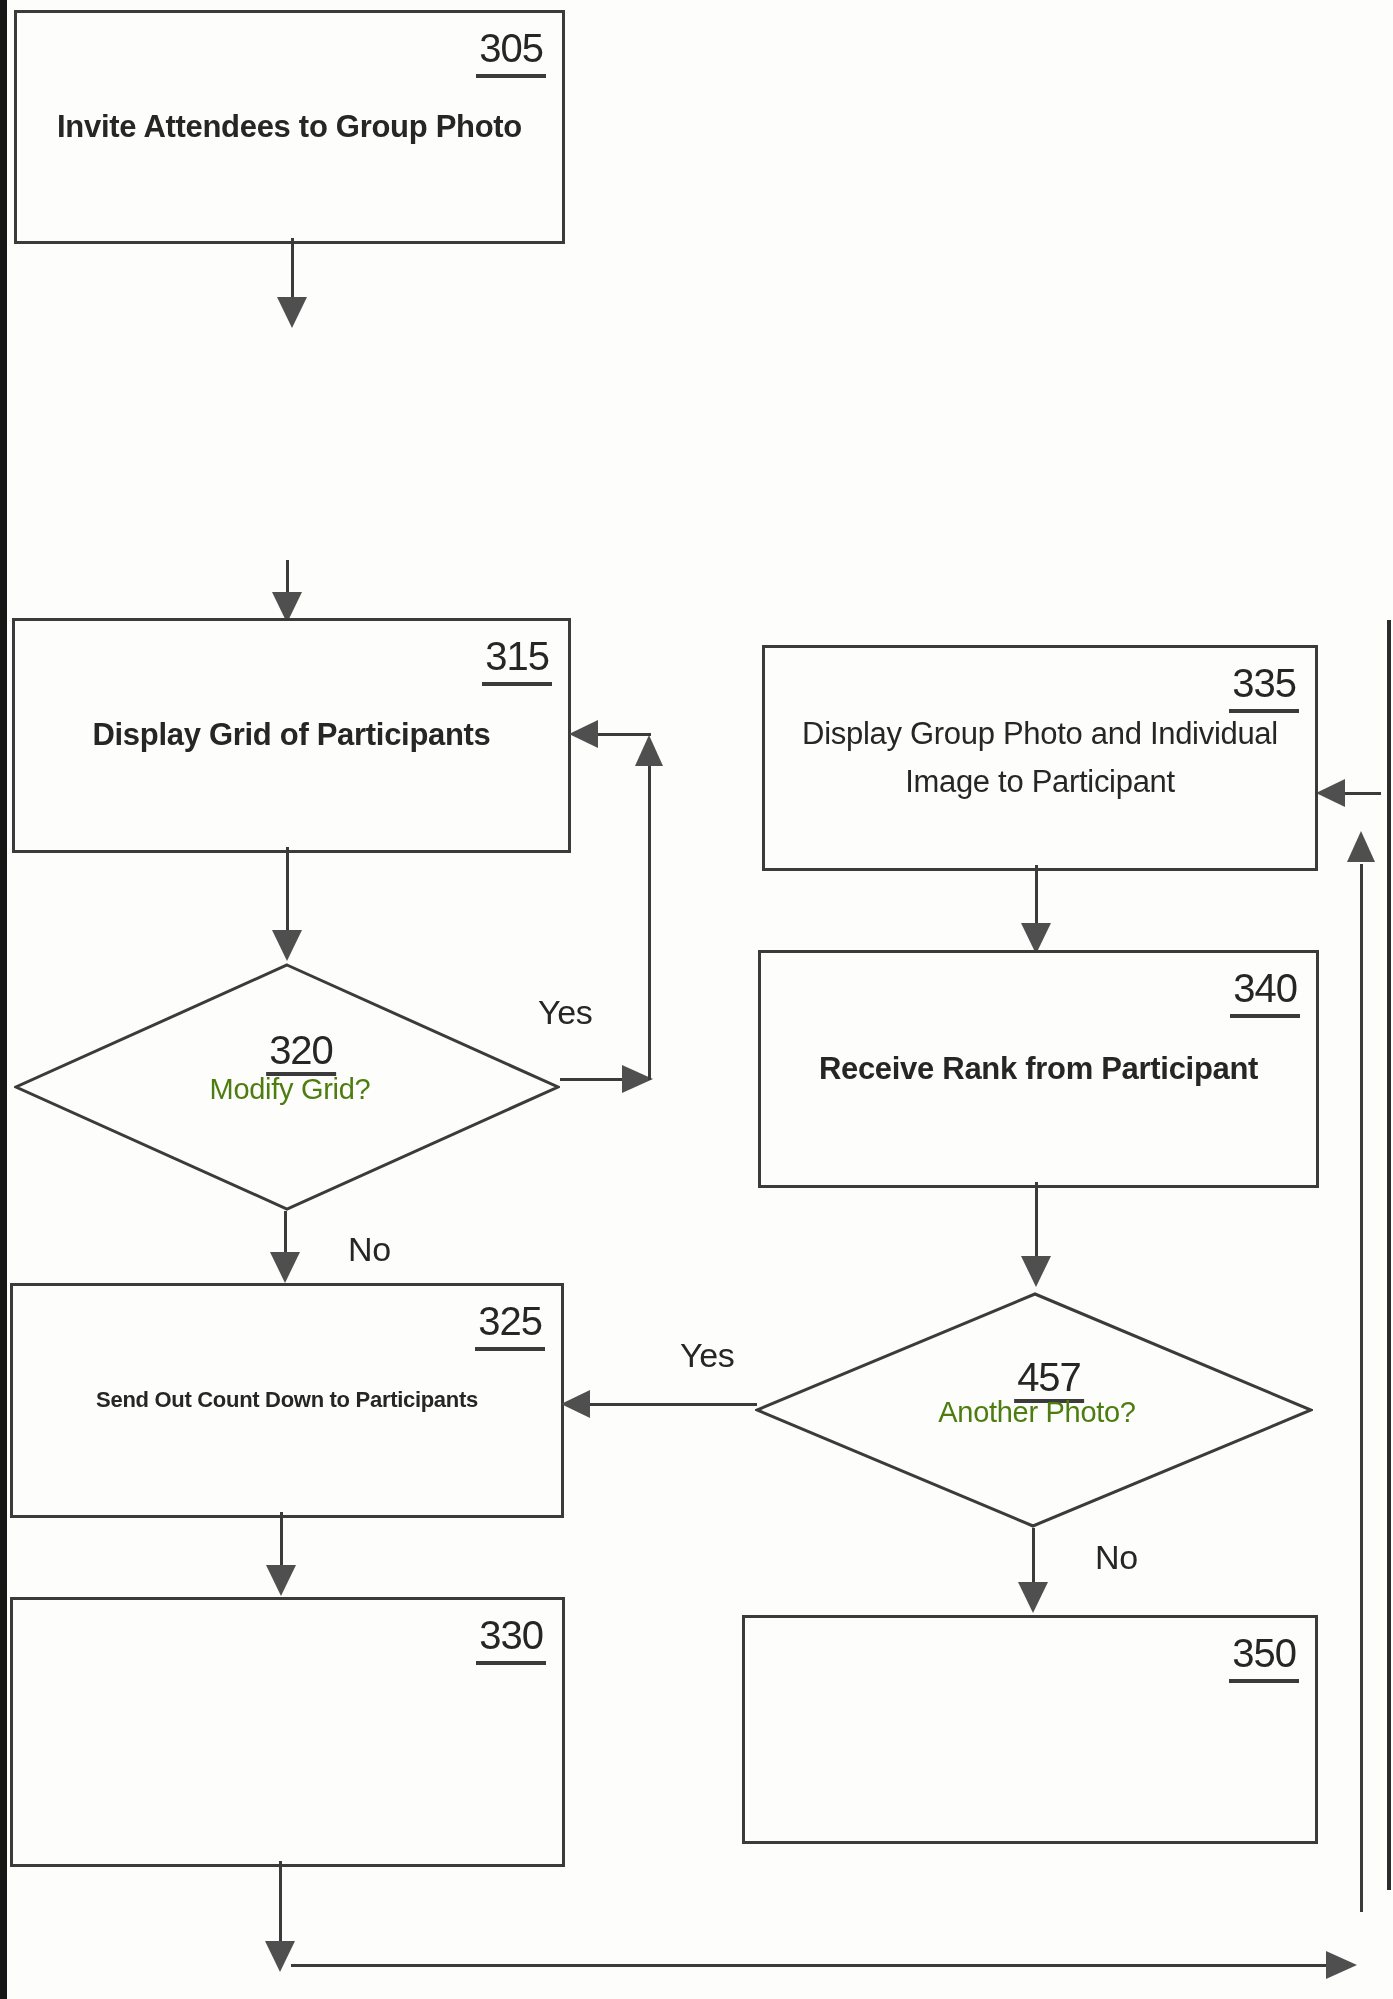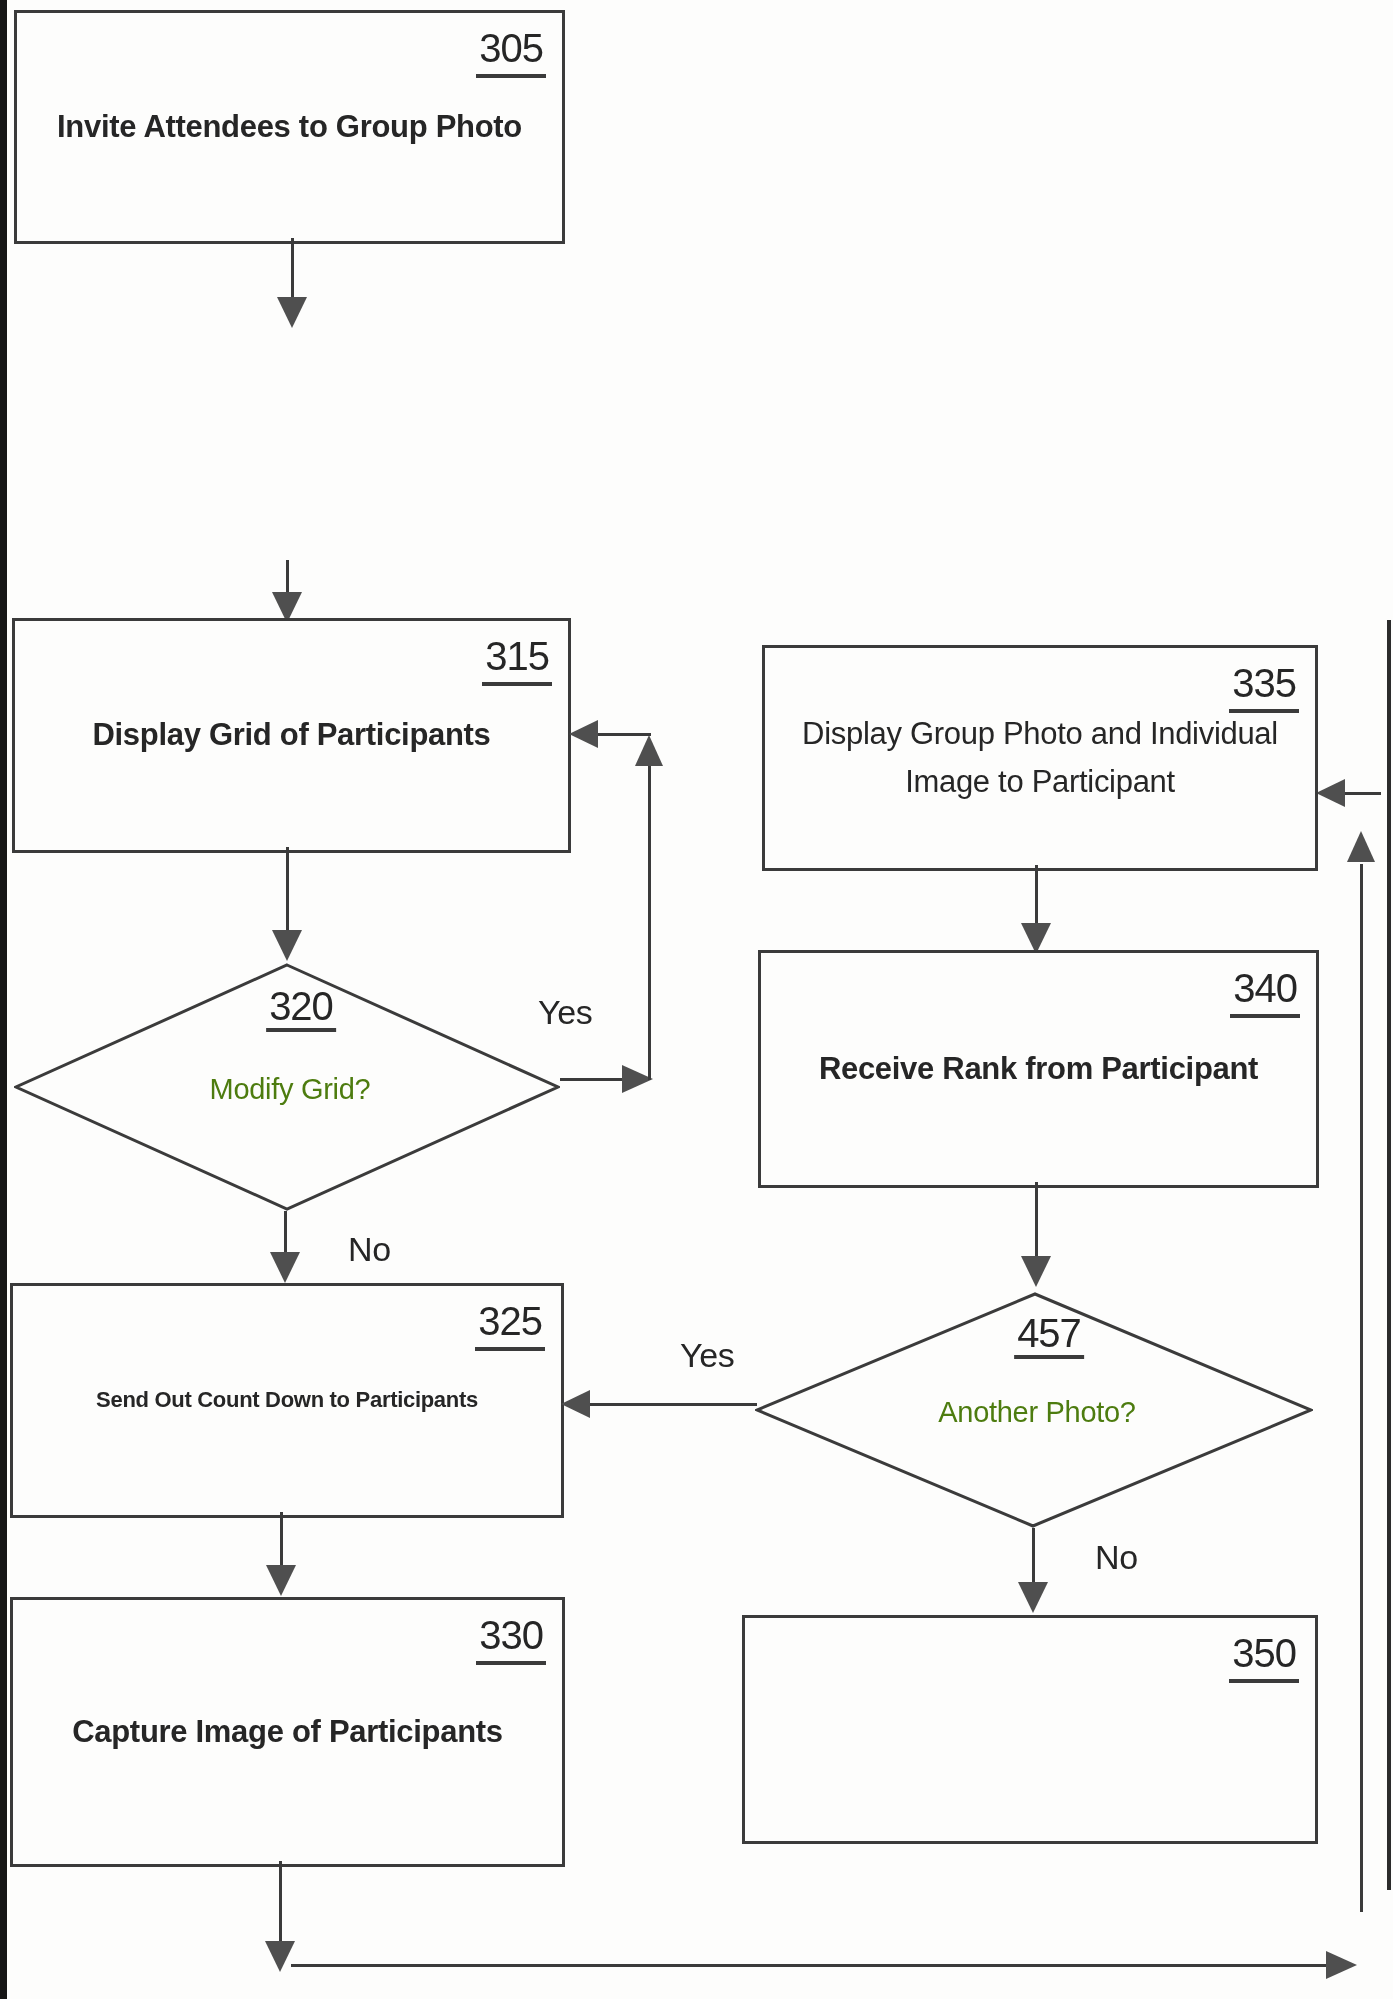--- a/index.html
+++ b/index.html
@@ -37,21 +37,21 @@
     border-bottom:4px solid #3b3b3b;
     padding:0 3px 5px 3px;
     line-height:1.05;
   }
   .dia{position:absolute;}
   .dia-num{
     position:absolute;
     transform:translateX(-50%);
     font-size:40px;letter-spacing:-1px;color:#262626;
     border-bottom:4px solid #3b3b3b;
-    padding:0 3px 1px 3px;line-height:1.05;
+    padding:0 3px 1px 3px;line-height:1.05;margin-top:44px;
   }
   .dia-text{
     position:absolute;
     transform:translate(-50%,-50%);
     font-size:29px;letter-spacing:-0.3px;color:#4d7c0f;white-space:nowrap;
   }
   .edge-label{
     position:absolute;
     font-size:34px;color:#262626;letter-spacing:-0.3px;
   }
@@ -112,21 +112,20 @@
   <div class="pbox" style="left:10px;top:1283px;width:548px;height:229px">
     <span class="num">325</span>
     <div class="btext nowrap" style="font-size:22px">Send Out Count Down to Participants</div>
   </div>
 
   <div class="ln" style="left:280px;top:1512px;width:3px;height:55px"></div>
   <div class="ah ah-down" style="left:266px;top:1565px"></div>
 
   <div class="pbox" style="left:10px;top:1597px;width:549px;height:264px">
     <span class="num">330</span>
-    <div class="btext nowrap">Capture Image of Participants</div>
   </div>
 
   <div class="ln" style="left:279px;top:1861px;width:3px;height:83px"></div>
   <div class="ah ah-down" style="left:265px;top:1941px"></div>
   <div class="ln" style="left:291px;top:1964px;width:1035px;height:3px"></div>
   <div class="ah ah-right" style="left:1326px;top:1951px"></div>
   <div class="ln" style="left:1360px;top:864px;width:3px;height:1048px"></div>
   <div class="ah ah-up" style="left:1347px;top:831px"></div>
   <div class="ln" style="left:1343px;top:792px;width:38px;height:3px"></div>
   <div class="ah ah-left" style="left:1316px;top:779px"></div>

